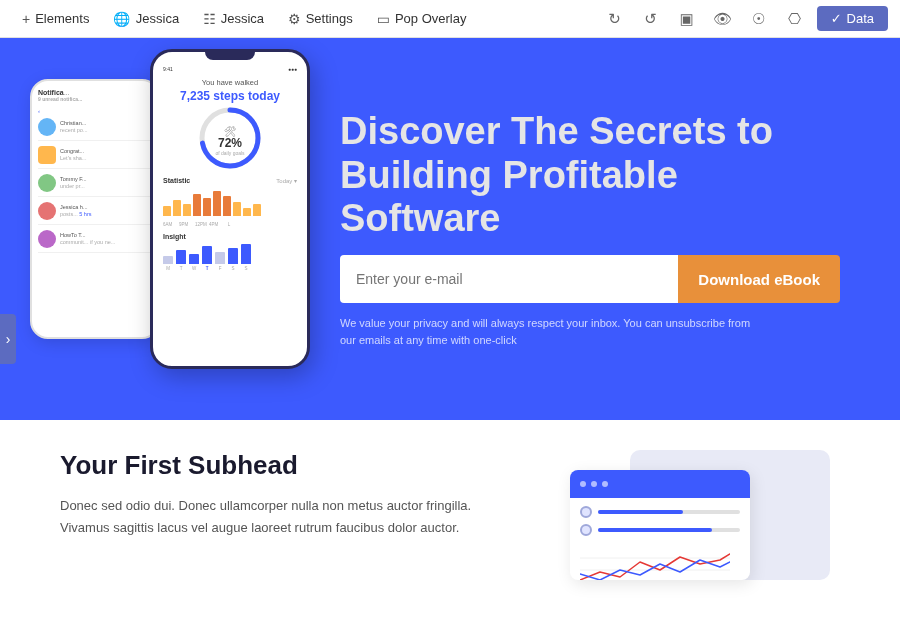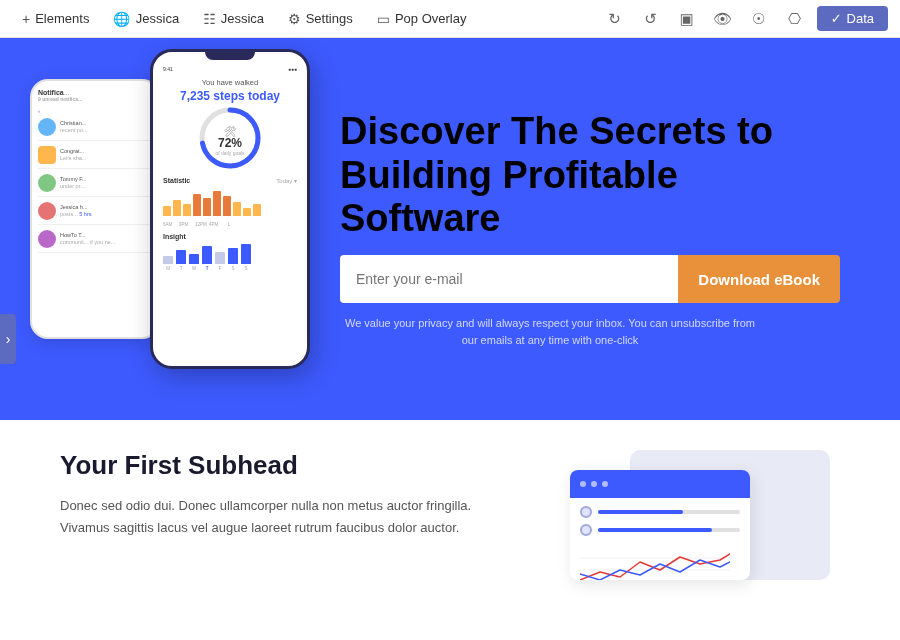--- a/index.html
+++ b/index.html
@@ -276,21 +276,21 @@
 
     
     .hero-text {
       flex: 1;
       padding-left: 30px;
     }
 
     .hero-heading {
       font-size: 38px;
       font-weight: 800;
-      color: #000000;
+      color: #e5e5e5;
       line-height: 1.15;
       margin-bottom: 14px;
     }
 
     .hero-subheading {
       font-size: 14px;
       color: rgba(255,255,255,0.9);
       margin-bottom: 20px;
     }
 
@@ -322,21 +322,20 @@
       cursor: pointer;
       border-radius: 0 4px 4px 0;
       white-space: nowrap;
     }
 
     .privacy-text {
       font-size: 11px;
       color: rgba(255,255,255,0.75);
       line-height: 1.5;
       max-width: 420px;
-      text-align: center;
     }
 
     
     .bottom-section {
       background: #fff;
       display: flex;
       padding: 30px 60px;
       gap: 40px;
       flex: 1;
     }

